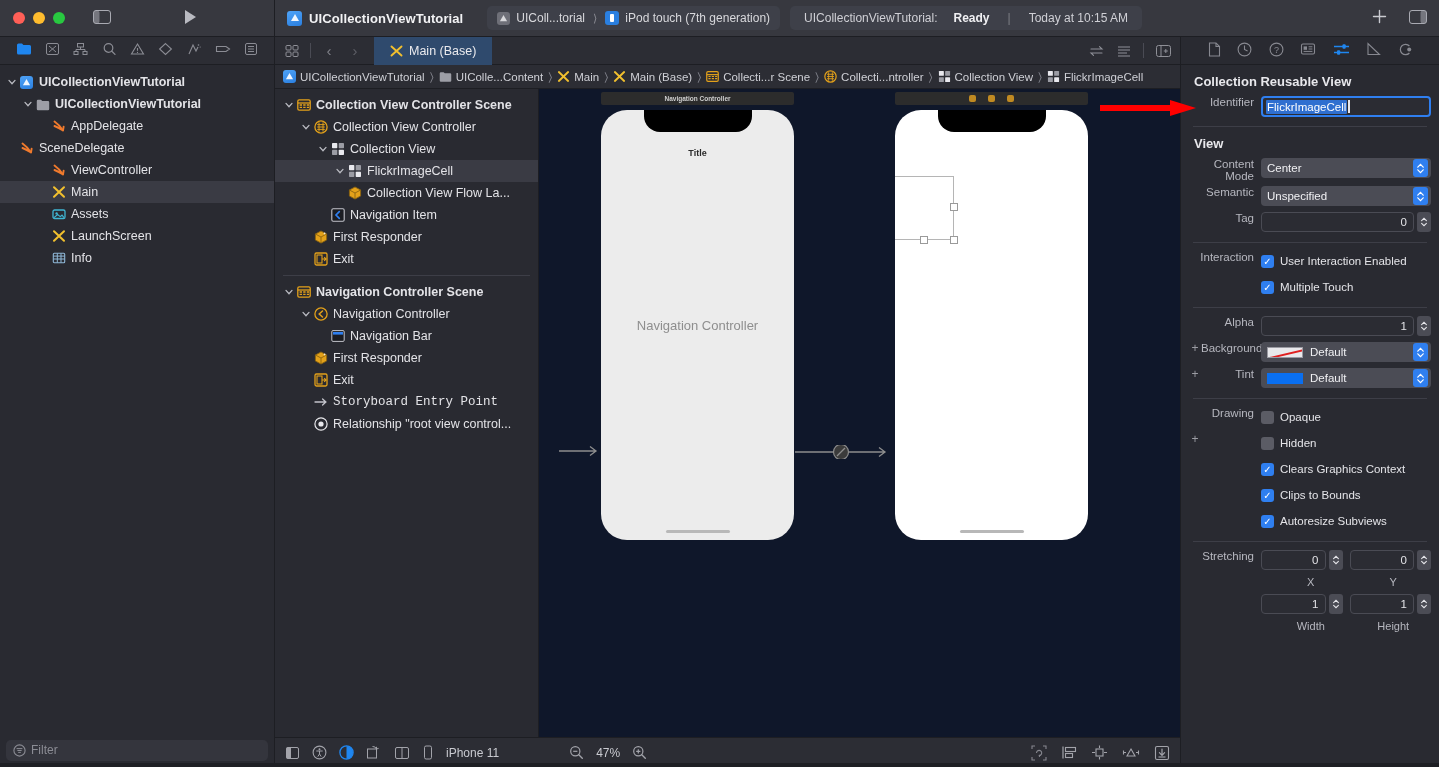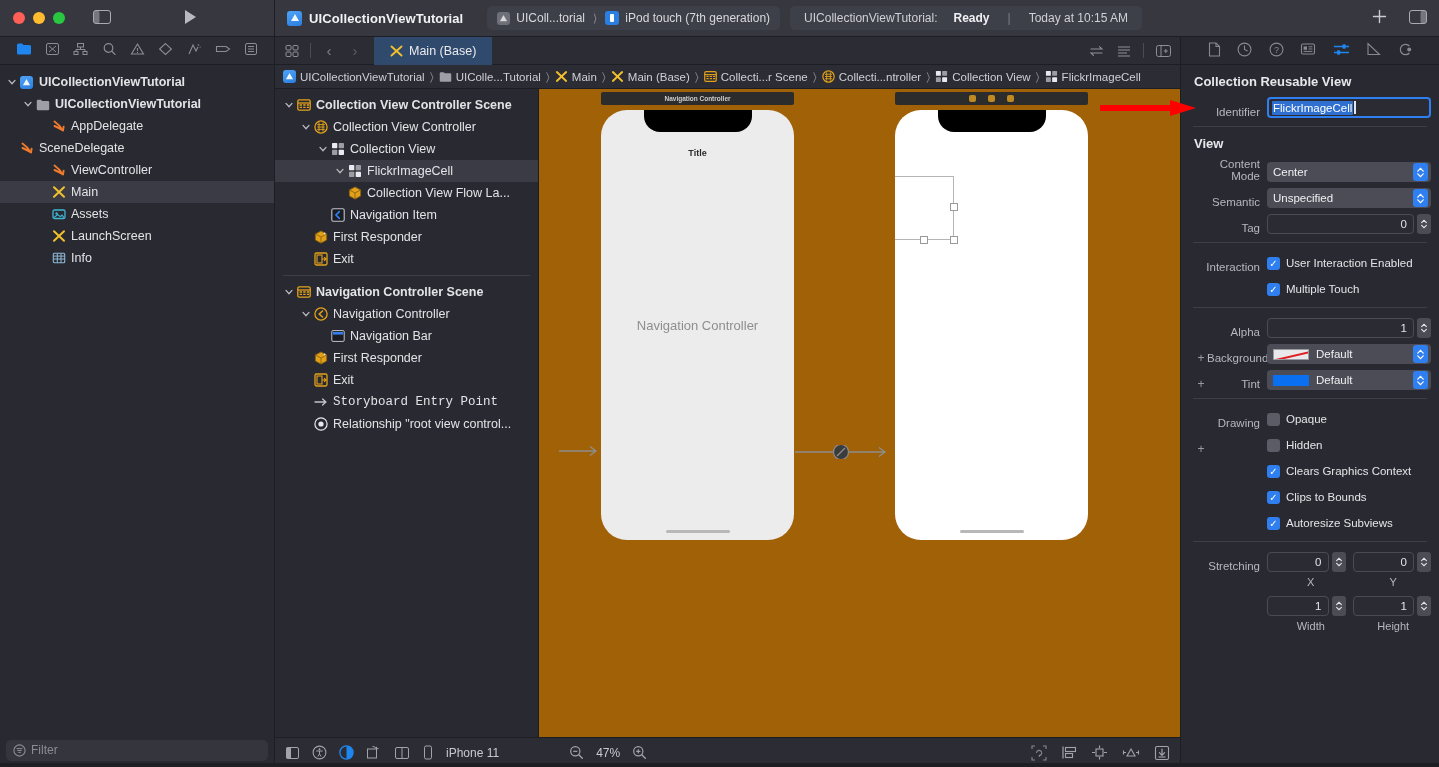--- a/index.html
+++ b/index.html
@@ -87,21 +87,21 @@
     padding: 0 16px; font-size: 12.5px; color: #eaeaee; margin-left: 4px;
   }
   .eb-right { margin-left: auto; display: flex; align-items: center; gap: 5px; }
   .breadcrumb {
     height: 24px; flex: 0 0 24px; background: #2c2d34; display: flex; align-items: center;
     padding: 0 8px; gap: 3px; font-size: 11.5px; color: #cfd0d6; border-bottom: 1px solid #1d1e23; overflow: hidden;
   }
   .crumb { display: flex; align-items: center; gap: 4px; white-space: nowrap; }
   .crumb-sep { color: #81828b; font-size: 12px; margin: 0 2px; }
 
-  .canvas { flex: 1; background: #a16207; position: relative; overflow: hidden; }
+  .canvas { flex: 1; background: #0f172a; position: relative; overflow: hidden; }
   .scene { position: absolute; }
   .scene-bar {
     height: 13px; background: #2c2c2c; border-radius: 2px; display: flex; align-items: center;
     justify-content: center; font-size: 6.5px; font-weight: bold; color: #cfcfcf; gap: 12px;
   }
   .phone {
     border-radius: 26px; position: relative; overflow: hidden; margin-top: 5px;
   }
   .notch {
     position: absolute; top: 0; left: 50%; transform: translateX(-50%);
@@ -124,21 +124,21 @@
   
   .inspector { width: 259px; flex: 0 0 259px; background: #292a31; border-left: 1px solid #1d1e23; display: flex; flex-direction: column; }
   .insp-tabs {
     height: 28px; flex: 0 0 28px; display: flex; align-items: center; justify-content: space-evenly;
     padding: 0 10px; border-bottom: 1px solid #1d1e23; background: #292a31;
   }
   .insp-tabs .ticon { opacity: .7; }
   .insp-tabs .ticon.active { opacity: 1; }
   .insp-body { flex: 1; padding: 0 8px; overflow: hidden; }
   .sec-title { font-size: 13px; font-weight: bold; color: #e8e8ec; margin: 9px 0 7px 5px; }
-  .frow { display: flex; align-items: flex-end; min-height: 22px; margin-bottom: 4px; margin-left: 6px; }
+  .frow { display: flex; align-items: flex-start; min-height: 22px; margin-bottom: 4px; }
   .flabel { width: 72px; flex: 0 0 72px; text-align: right; padding-right: 7px; font-size: 11.5px; color: #b6b7bf; }
   .plusmark { width: 12px; flex: 0 0 12px; text-align: center; color: #9b9ca3; font-size: 12px; line-height: 1; }
   .fctl { flex: 1; display: flex; align-items: center; }
   .txtfield {
     flex: 1; height: 20px; background: #2b2c33; border: 1px solid #4a4b54; border-radius: 4px;
     display: flex; align-items: center; padding: 0 5px; font-size: 11.5px; color: #e2e2e6;
   }
   .txtfield.num { justify-content: flex-end; padding-right: 6px; }
   .popup {
     flex: 1; height: 20px; background: #4b4c55; border-radius: 4px; display: flex; align-items: center;
@@ -474,21 +474,21 @@
             </span>
             <span>UICollectionViewTutorial</span>
           </span>
           <span class="crumb-sep">〉</span>
           <span class="crumb">
             <span style="display:inline-flex;align-items:center;">
               <svg width="13" height="13" viewBox="0 0 14 13">
                 <path d="M0.8 3 a1.2 1.2 0 0 1 1.2-1.2 H5 l1.2 1.3 H12 a1.2 1.2 0 0 1 1.2 1.2 V11 A1.2 1.2 0 0 1 12 12.2 H2 A1.2 1.2 0 0 1 0.8 11 Z" fill="#9d9ea6"></path>
               </svg>
             </span>
-            <span>UIColle...Tutorial</span>
+            <span>UIColle...Content</span>
           </span>
           <span class="crumb-sep">〉</span>
           <span class="crumb">
             <span style="display:inline-flex;align-items:center;">
               <svg width="13" height="13" viewBox="0 0 14 14">
                 <path d="M2 2.2 L12 11.8 M12 2.2 L2 11.8" stroke="#f2c02e" stroke-width="2" stroke-linecap="round"></path>
               </svg>
             </span>
             <span>Main</span>
           </span>

